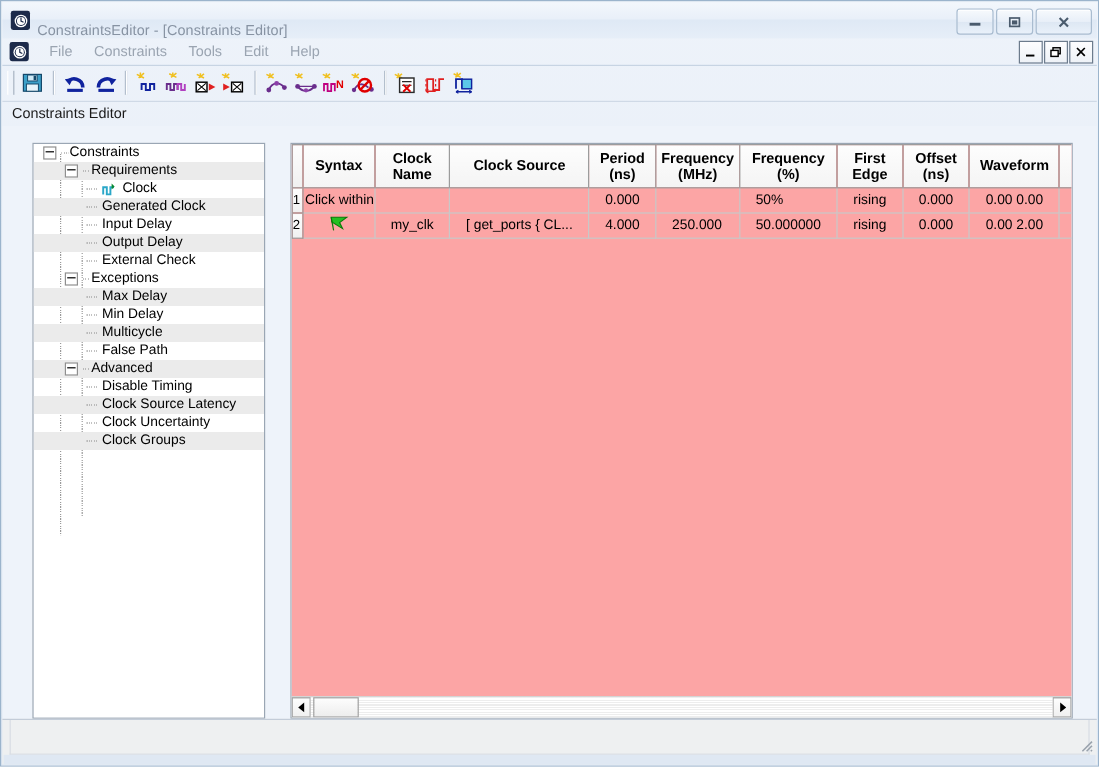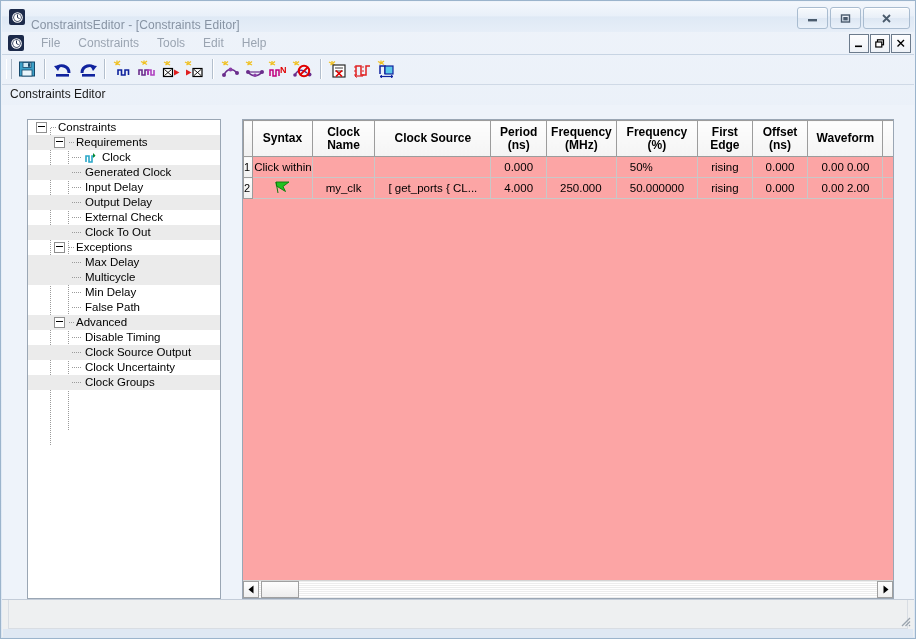--- a/index.html
+++ b/index.html
@@ -566,47 +566,42 @@
           <div class="tnode alt">
             <span style="flex: 0 0 auto; width: 44px; height: 15px;"></span>
             <span class="leafdash"></span>
             <span class="tlabel">Output Delay</span>
           </div>
           <div class="tnode">
             <span style="flex: 0 0 auto; width: 44px; height: 15px;"></span>
             <span class="leafdash"></span>
             <span class="tlabel">External Check</span>
           </div>
-          <div class="tnode alt">
-            <span style="flex: 0 0 auto; width: 44px; height: 15px;"></span>
-            <span class="leafdash"></span>
-            <span class="tlabel">Clock To Out</span>
-          </div>
           <div class="tnode">
             <span style="flex: 0 0 auto; width: 26px; height: 15px;"></span>
             <span class="expander"></span>
             <span style="flex: 0 0 auto; width: 7px; height: 15px; position: relative;">
               <span style="position:absolute;left:0;top:7px;width:6px;height:1px;background:repeating-linear-gradient(to right,#9a9a9a 0 1px,transparent 1px 2px);"></span>
             </span>
             <span class="tlabel">Exceptions</span>
           </div>
           <div class="tnode alt">
             <span style="flex: 0 0 auto; width: 44px; height: 15px;"></span>
             <span class="leafdash"></span>
             <span class="tlabel">Max Delay</span>
           </div>
+          <div class="tnode">
+            <span style="flex: 0 0 auto; width: 44px; height: 15px;"></span>
+            <span class="leafdash"></span>
+            <span class="tlabel">Min Delay</span>
+          </div>
           <div class="tnode alt">
             <span style="flex: 0 0 auto; width: 44px; height: 15px;"></span>
             <span class="leafdash"></span>
             <span class="tlabel">Multicycle</span>
-          </div>
-          <div class="tnode">
-            <span style="flex: 0 0 auto; width: 44px; height: 15px;"></span>
-            <span class="leafdash"></span>
-            <span class="tlabel">Min Delay</span>
           </div>
           <div class="tnode">
             <span style="flex: 0 0 auto; width: 44px; height: 15px;"></span>
             <span class="leafdash"></span>
             <span class="tlabel">False Path</span>
           </div>
           <div class="tnode alt">
             <span style="flex: 0 0 auto; width: 26px; height: 15px;"></span>
             <span class="expander"></span>
             <span style="flex: 0 0 auto; width: 7px; height: 15px; position: relative;">
@@ -615,21 +610,21 @@
             <span class="tlabel">Advanced</span>
           </div>
           <div class="tnode">
             <span style="flex: 0 0 auto; width: 44px; height: 15px;"></span>
             <span class="leafdash"></span>
             <span class="tlabel">Disable Timing</span>
           </div>
           <div class="tnode alt">
             <span style="flex: 0 0 auto; width: 44px; height: 15px;"></span>
             <span class="leafdash"></span>
-            <span class="tlabel">Clock Source Output</span>
+            <span class="tlabel">Clock Source Latency</span>
           </div>
           <div class="tnode">
             <span style="flex: 0 0 auto; width: 44px; height: 15px;"></span>
             <span class="leafdash"></span>
             <span class="tlabel">Clock Uncertainty</span>
           </div>
           <div class="tnode alt">
             <span style="flex: 0 0 auto; width: 44px; height: 15px;"></span>
             <span class="leafdash"></span>
             <span class="tlabel">Clock Groups</span>

